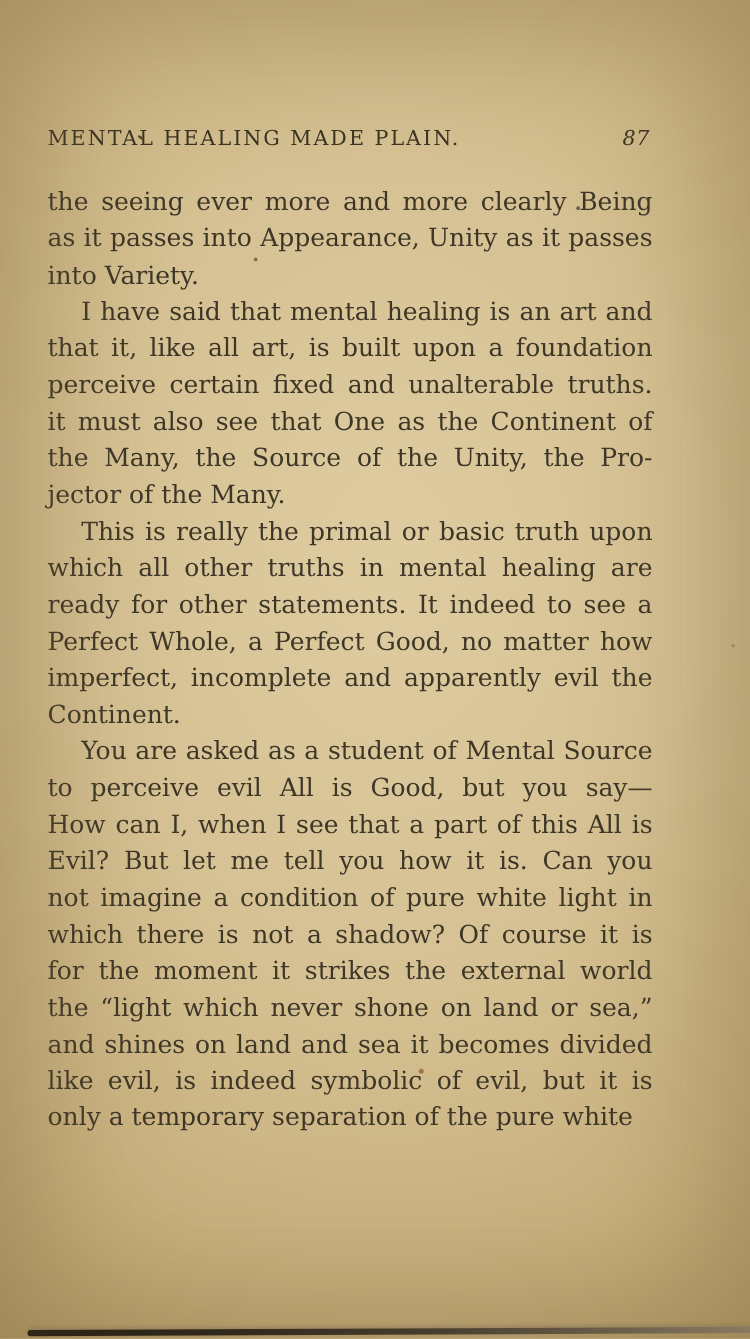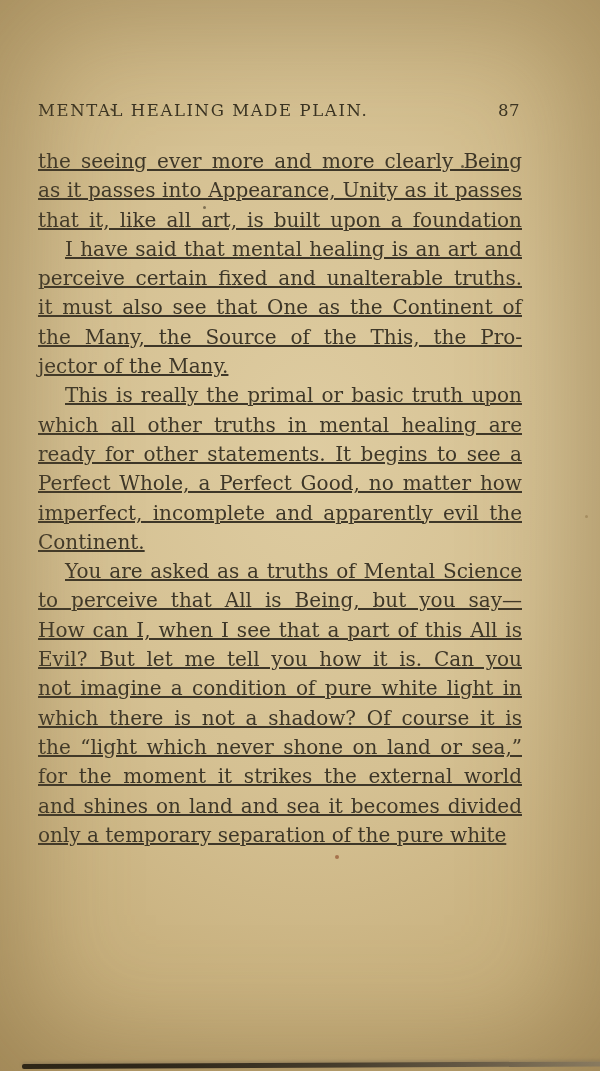--- a/index.html
+++ b/index.html
@@ -31,28 +31,28 @@
     height: 24px;
     color: #3a3322;
     font-size: 16.5px;
     letter-spacing: 1.6px;
     text-align: left;
   }
   .running-title { display: inline-block; }
   .page-number {
     position: absolute; right: 2px; top: 0;
     letter-spacing: 0.5px;
+    font-style: italic;
   }
   .text-block {
     position: absolute;
     top: 147px; left: 38px; width: 484px;
     color: #3e3728;
     font-size: 20px;
     line-height: 29.3px;
-    text-decoration: underline;
   }
   .line {
     text-align: justify;
     text-align-last: justify;
     height: 29.3px;
   }
   .line.last { text-align-last: left; }
   .line.indent { text-indent: 27px; }
   .bottom-edge {
     position: absolute;
@@ -77,41 +77,43 @@
 <div class="scan">
 
   <div class="page-header">
     <span class="running-title">MENTAL HEALING MADE PLAIN.</span>
     <span class="page-number">87</span>
   </div>
 
   <div class="text-block">
       <div class="line">the seeing ever more and more clearly Being</div>
       <div class="line">as it passes into Appearance, Unity as it passes</div>
+      <div class="line last">into Variety.</div>
+      <div class="line indent">I have said that mental healing is an art and</div>
       <div class="line">that it, like all art, is built upon a foundation</div>
-      <div class="line indent">I have said that mental healing is an art and</div>
       <div class="line">perceive certain fixed and unalterable truths.</div>
       <div class="line">it must also see that One as the Continent of</div>
-      <div class="line">the Many, the Source of the This, the Pro-</div>
+      <div class="line">the Many, the Source of the Unity, the Pro-</div>
       <div class="line last">jector of the Many.</div>
       <div class="line indent">This is really the primal or basic truth upon</div>
       <div class="line">which all other truths in mental healing are</div>
-      <div class="line">ready for other statements. It begins to see a</div>
+      <div class="line">ready for other statements. It indeed to see a</div>
       <div class="line">Perfect Whole, a Perfect Good, no matter how</div>
       <div class="line">imperfect, incomplete and apparently evil the</div>
       <div class="line last">Continent.</div>
-      <div class="line indent">You are asked as a truths of Mental Science</div>
-      <div class="line">to perceive that All is Being, but you say—</div>
+      <div class="line indent">You are asked as a student of Mental Source</div>
+      <div class="line">to perceive evil All is Good, but you say—</div>
       <div class="line">How can I, when I see that a part of this All is</div>
       <div class="line">Evil? But let me tell you how it is. Can you</div>
       <div class="line">not imagine a condition of pure white light in</div>
       <div class="line">which there is not a shadow? Of course it is</div>
+      <div class="line">for the moment it strikes the external world</div>
       <div class="line">the “light which never shone on land or sea,”</div>
-      <div class="line">for the moment it strikes the external world</div>
       <div class="line">and shines on land and sea it becomes divided</div>
+      <div class="line">like evil, is indeed symbolic of evil, but it is</div>
       <div class="line last">only a temporary separation of the pure white</div>
     </div>
 
   <span class="speck speck-1"></span>
   <span class="speck speck-2"></span>
   <span class="speck speck-3"></span>
   <span class="speck speck-4"></span>
   <span class="speck speck-5"></span>
 
   <div class="bottom-edge"></div>

